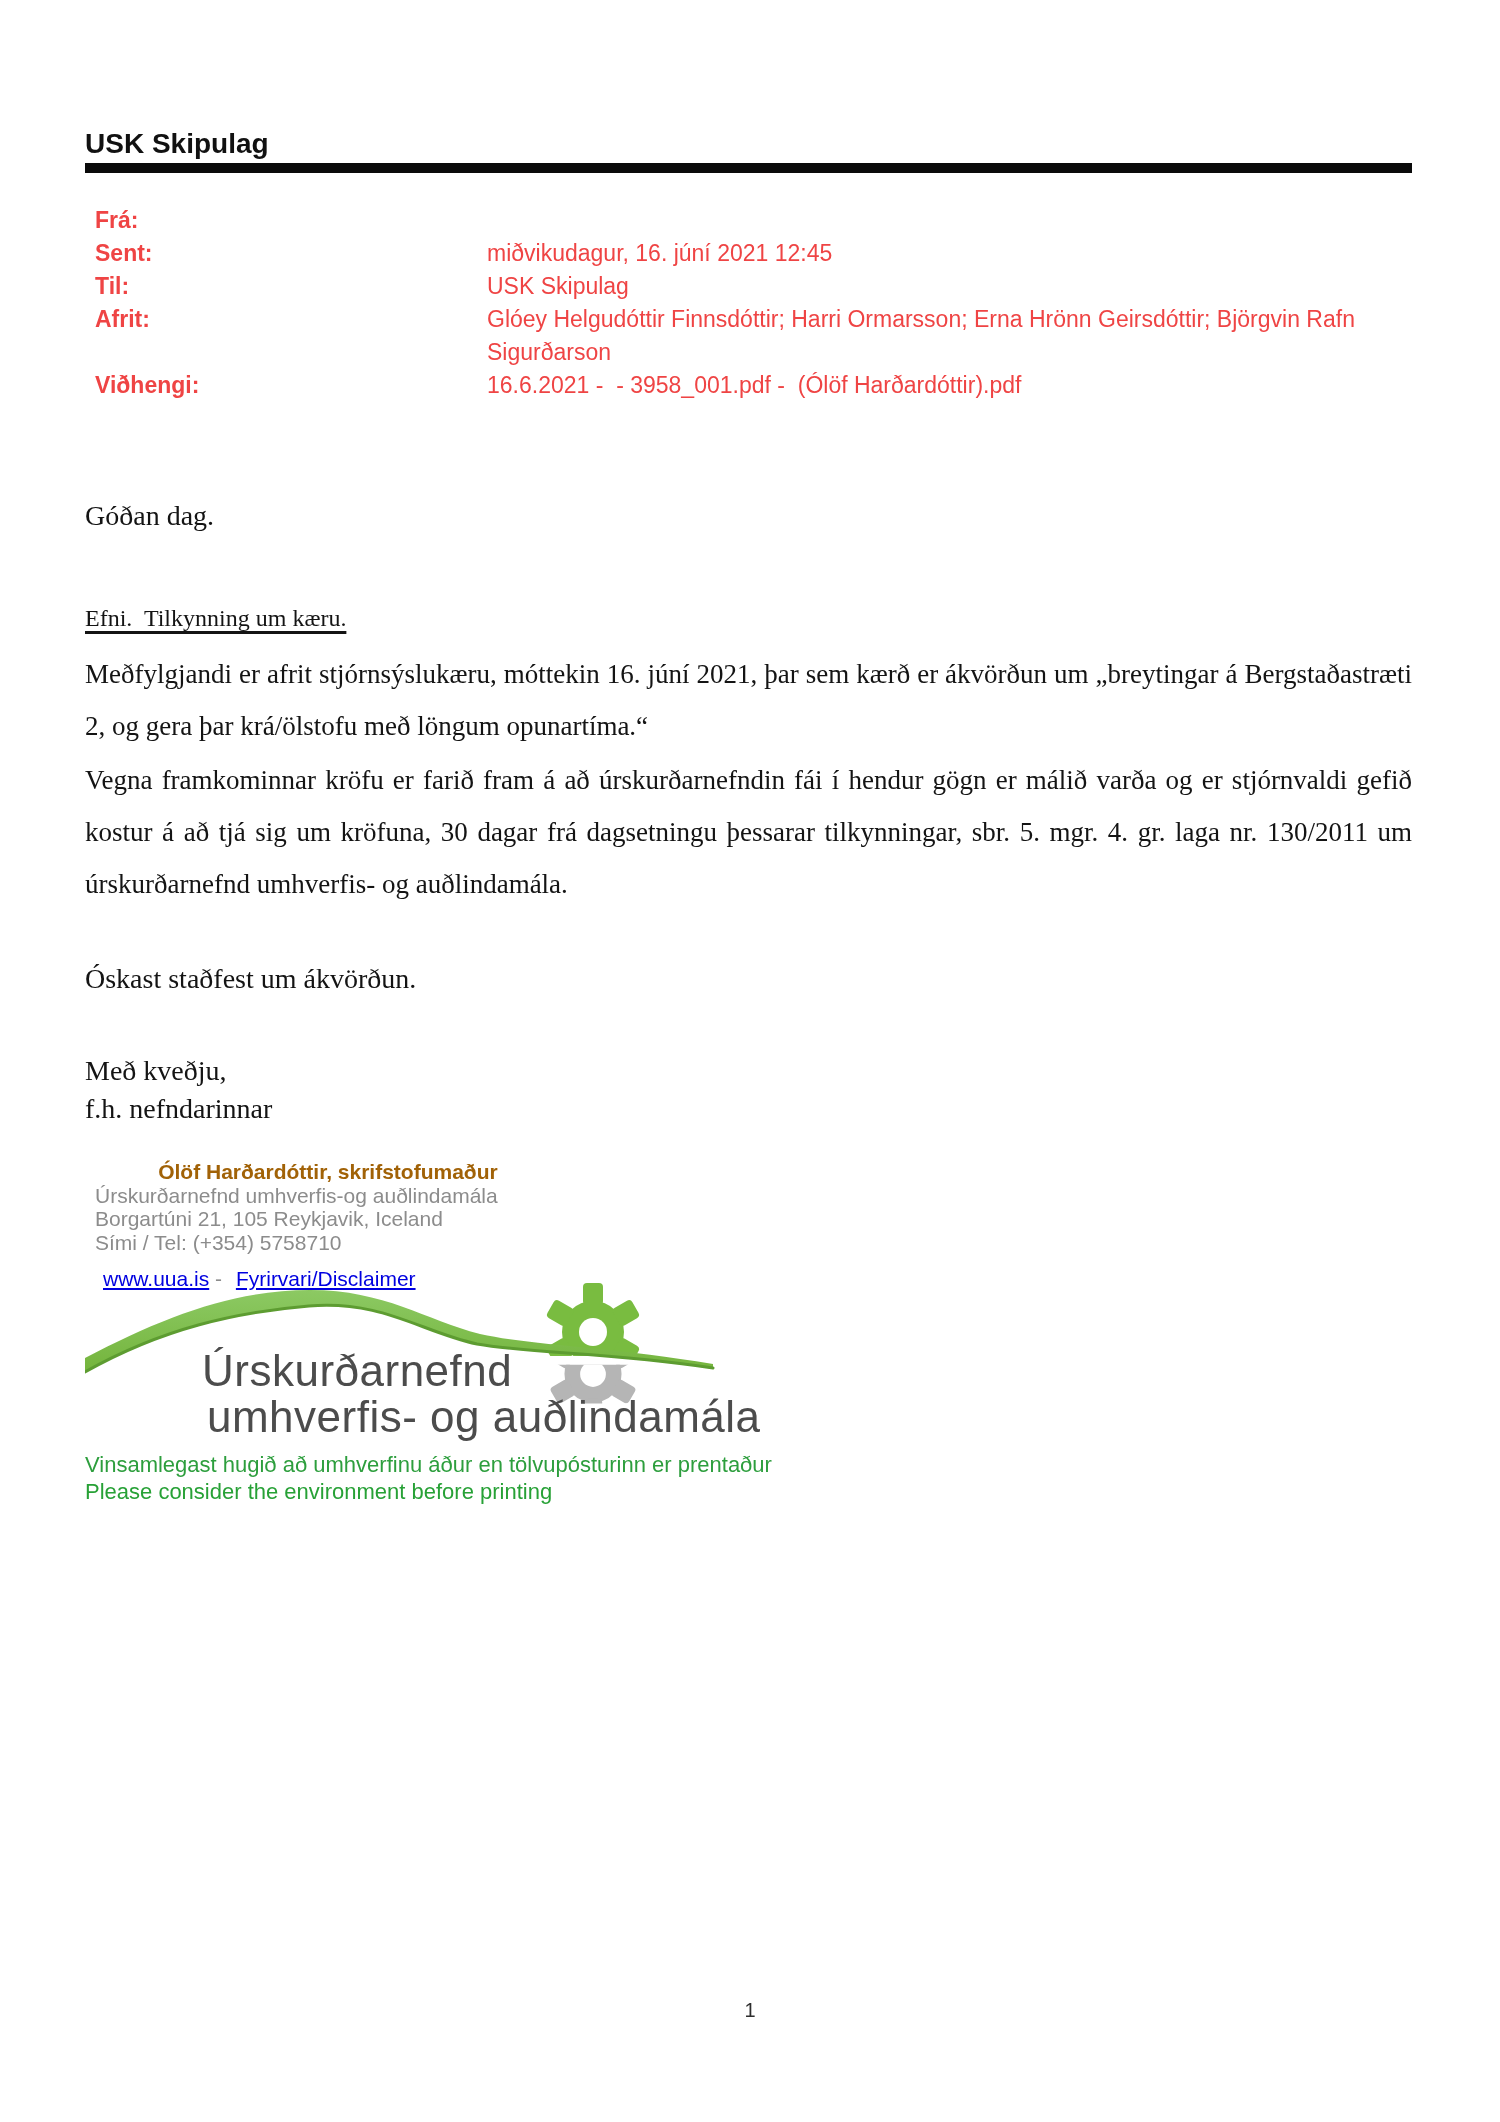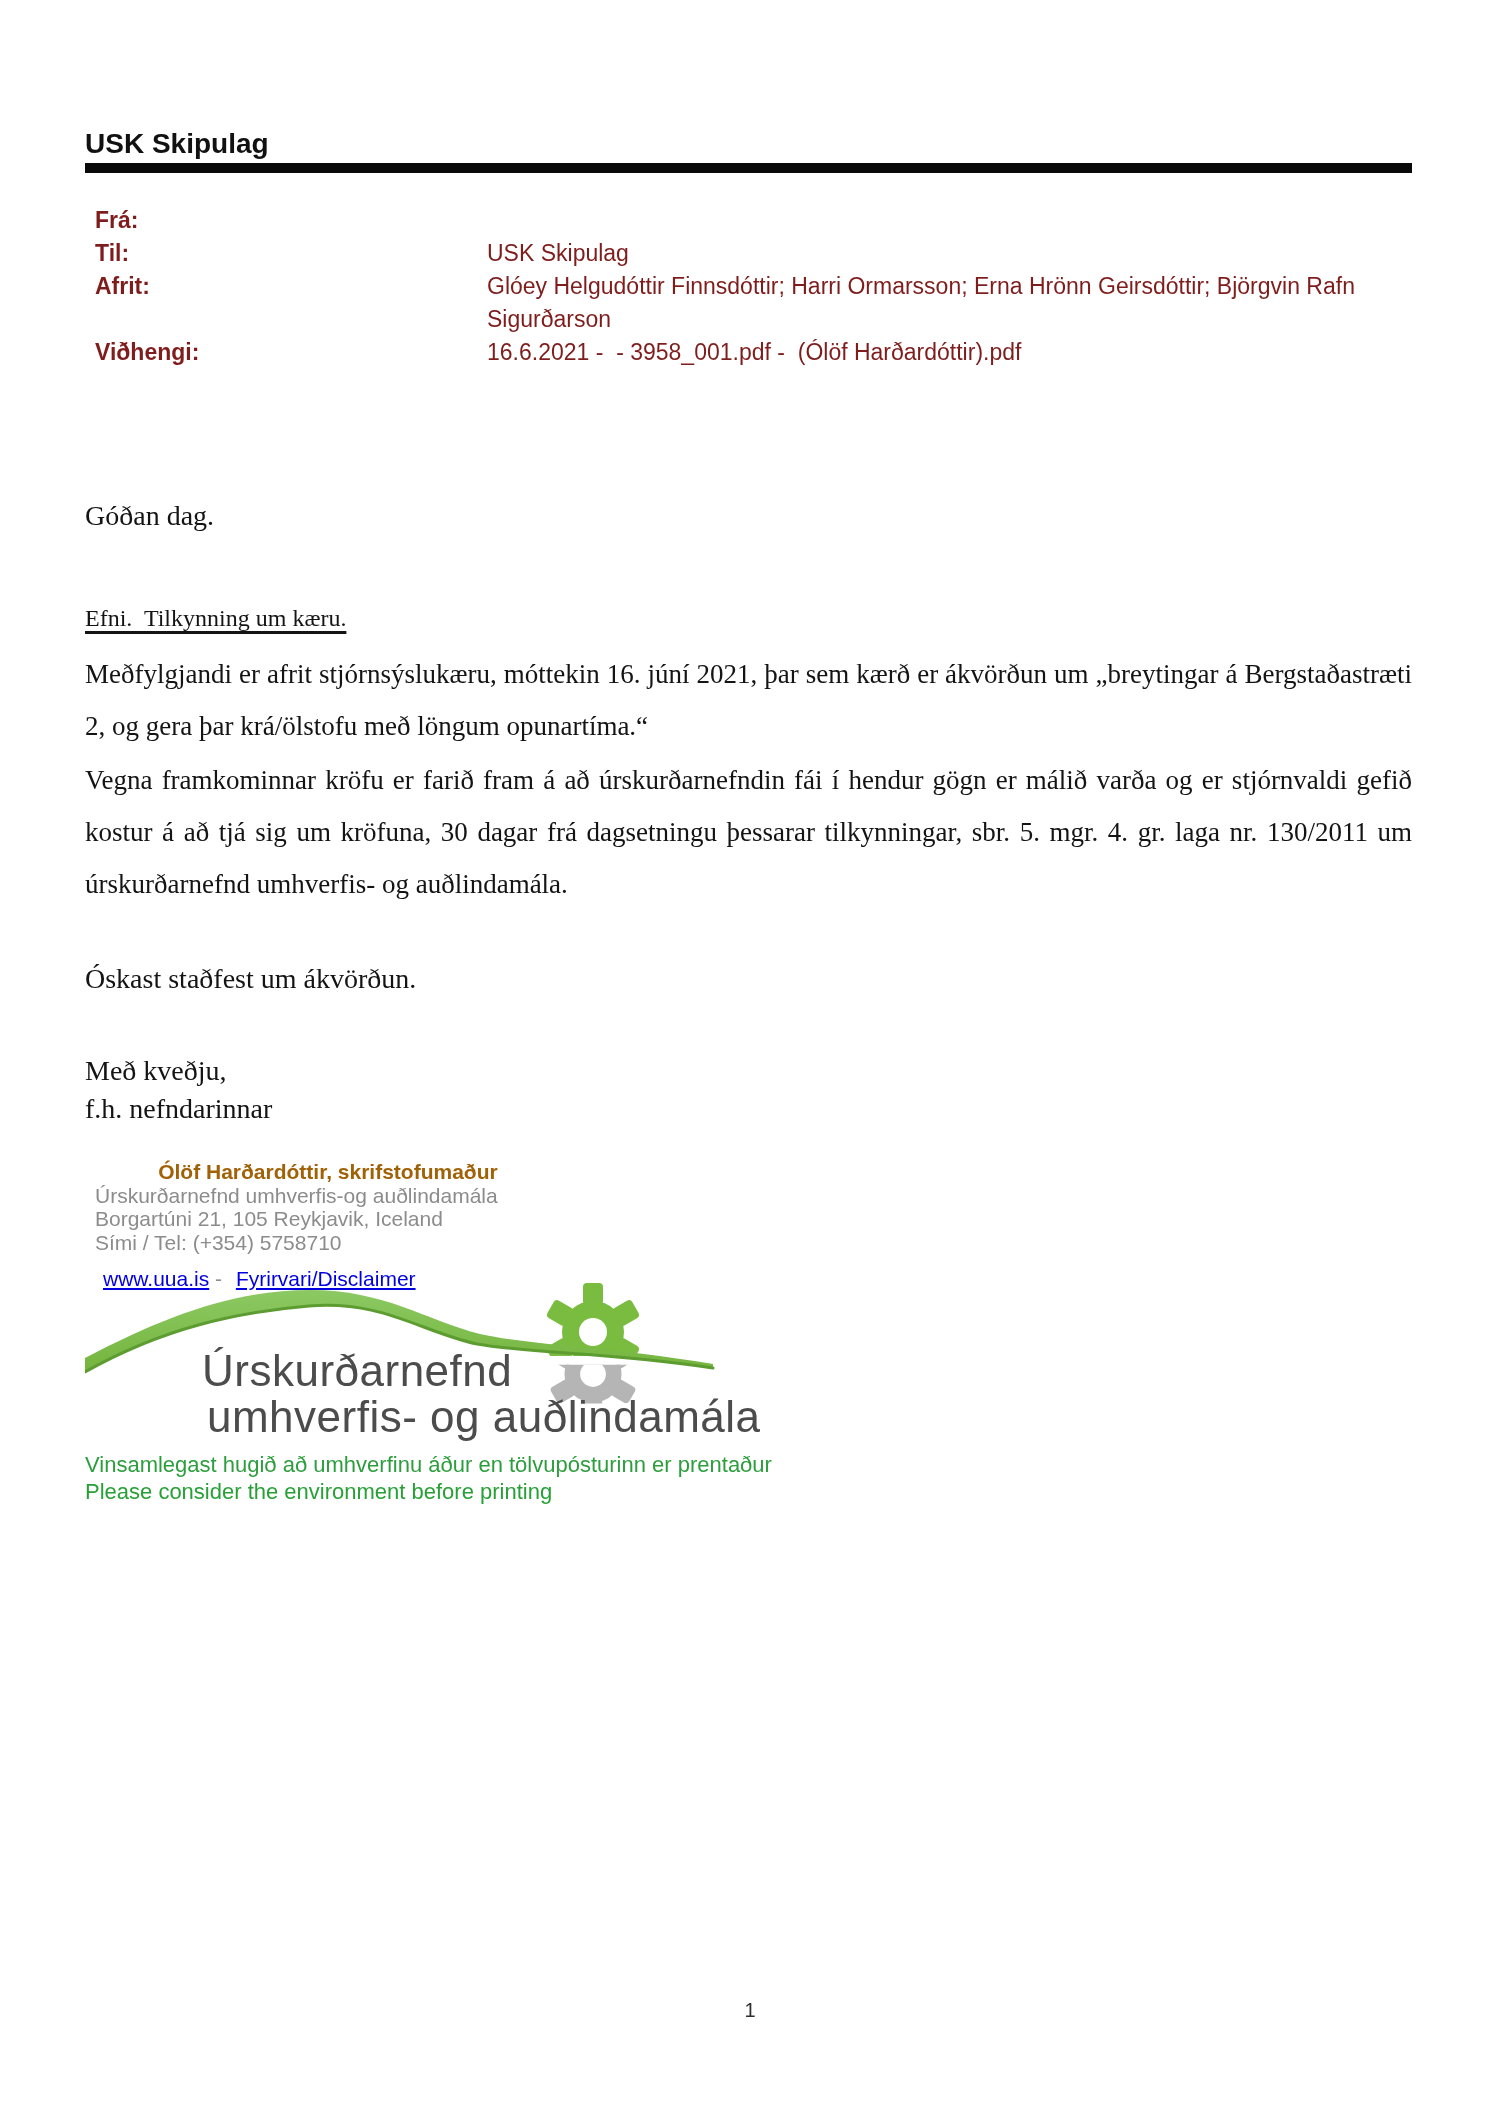--- a/index.html
+++ b/index.html
@@ -14,21 +14,21 @@
   .doc-title {
     left:85px; top:128px;
     font-size:28px; font-weight:bold; color:#111;
     letter-spacing:0px;
   }
   .title-rule {
     left:85px; top:163px; width:1327px; height:10px; background:#0a0a0a;
   }
 
   
-  .fields { left:95px; top:204px; width:1317px; font-size:23px; line-height:33px; color:#7f1d1d; }
+  .fields { left:95px; top:204px; width:1317px; font-size:23px; line-height:33px; color:#ef4444; }
   .frow { display:grid; grid-template-columns:392px 1fr; }
   .flabel { font-weight:bold; white-space:pre-wrap; }
   .fvalue { white-space:pre-wrap; }
 
   
   .serif { font-family:"Liberation Serif","DejaVu Serif",serif; color:#141414; }
   .greeting { left:85px; top:500px; font-size:28px; }
   .subject-heading {
     left:85px; top:605px; font-size:24px; font-weight:normal;
     text-decoration:underline; text-decoration-thickness:2.5px; text-underline-offset:5px;
@@ -65,20 +65,24 @@
 </style>
 </head>
 <body>
 
 <div class="abs doc-title">USK Skipulag</div>
 <div class="abs title-rule"></div>
 
 <div class="abs fields">
   <div class="frow">
     <div class="flabel">Frá:</div>
+  </div>
+  <div class="frow">
+    <div class="flabel">Sent:</div>
+    <div class="fvalue">miðvikudagur, 16. júní 2021 12:45</div>
   </div>
   <div class="frow">
     <div class="flabel">Til:</div>
     <div class="fvalue">USK Skipulag</div>
   </div>
   <div class="frow">
     <div class="flabel">Afrit:</div>
     <div class="fvalue">Glóey Helgudóttir Finnsdóttir; Harri Ormarsson; Erna Hrönn Geirsdóttir; Björgvin Rafn Sigurðarson</div>
   </div>
   <div class="frow">

